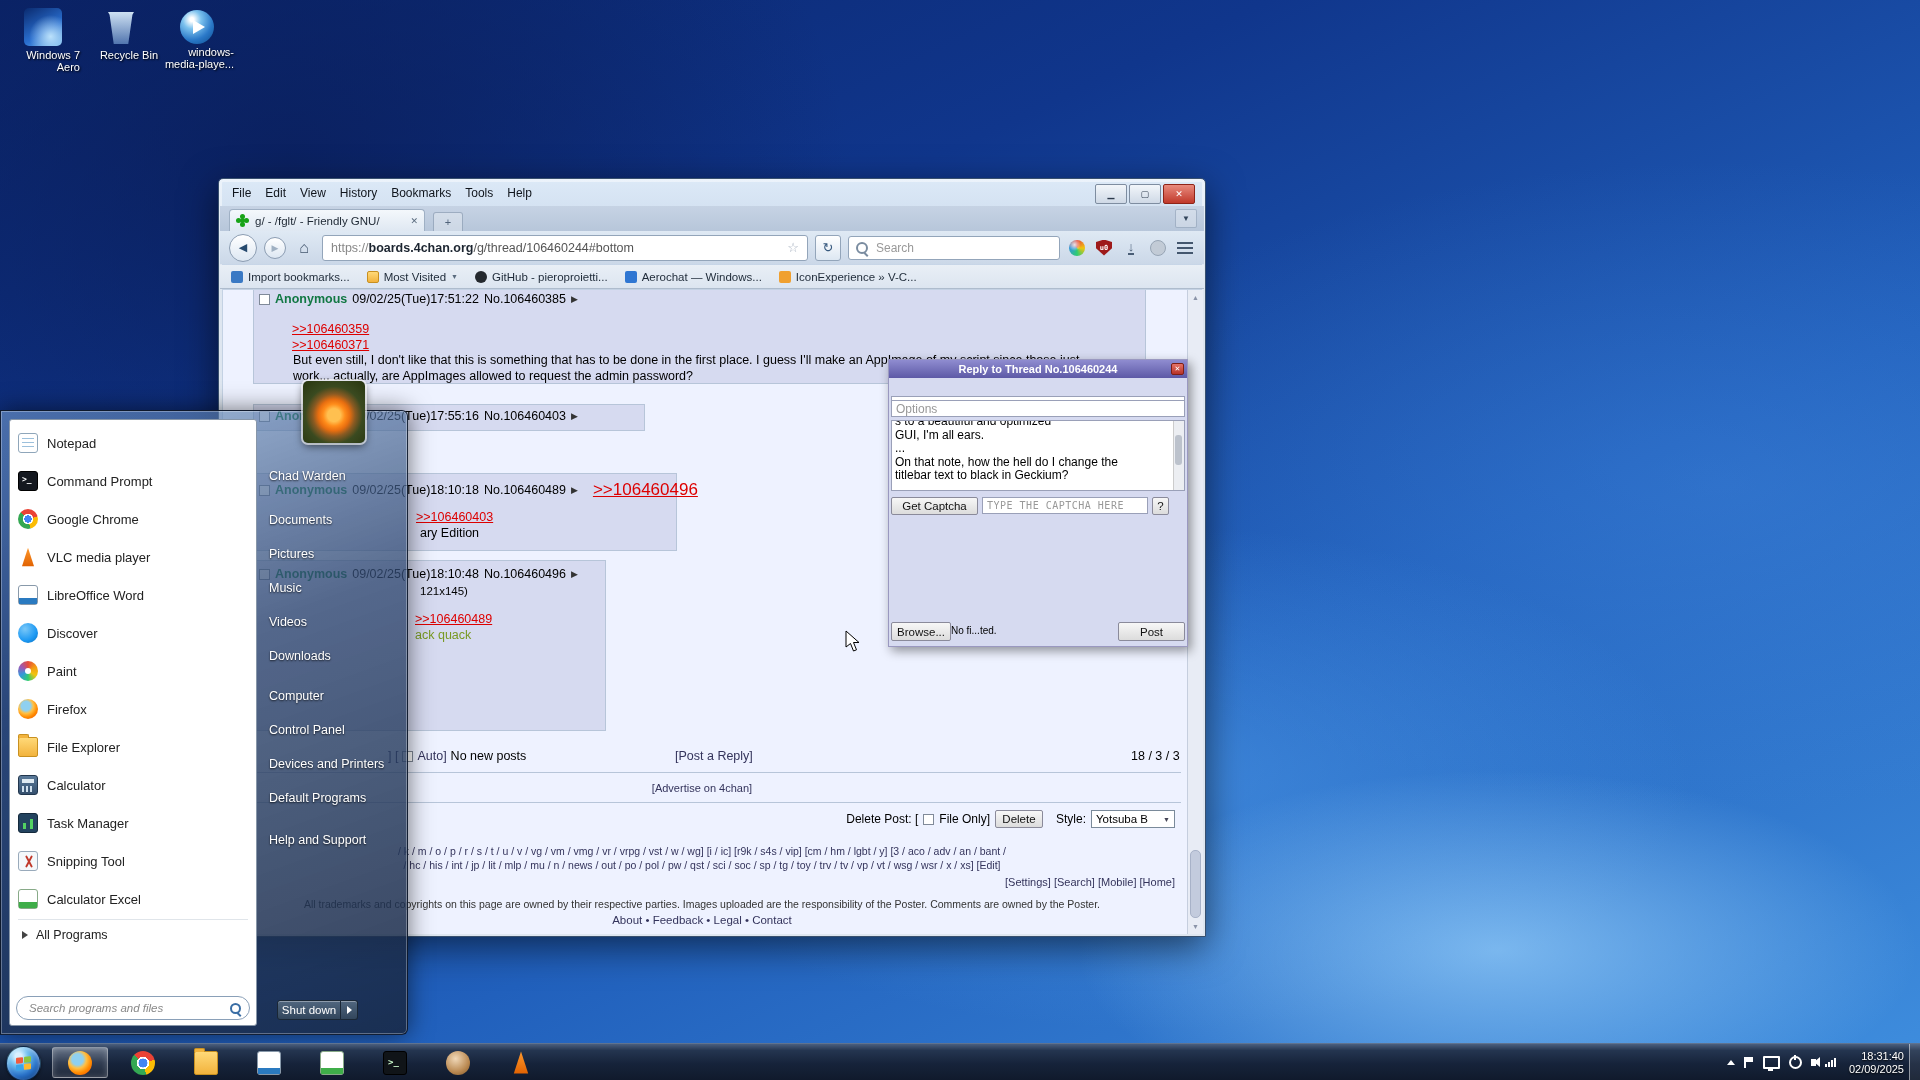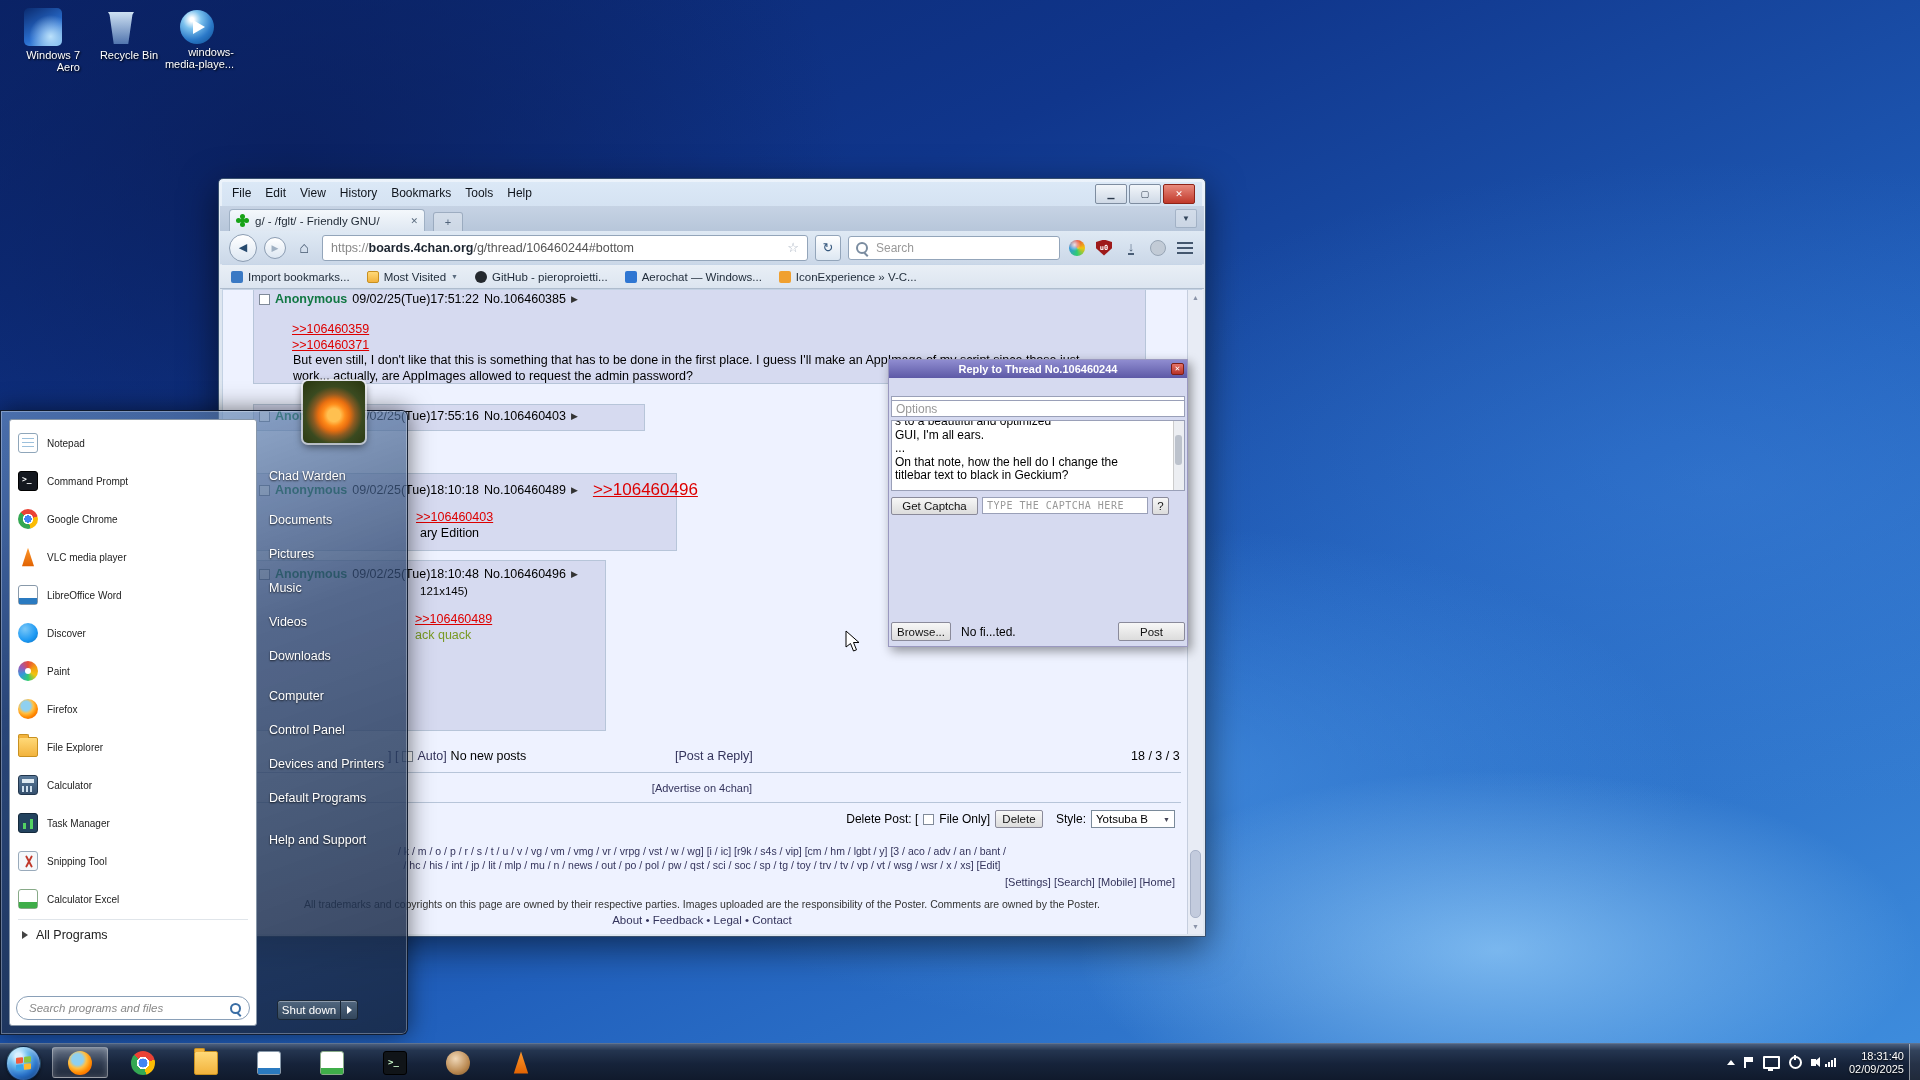--- a/index.html
+++ b/index.html
@@ -187,21 +187,21 @@
       letter-spacing:.5px;color:#a0a0a0}
   .capinput::placeholder{color:#a0a0a0}
   
   .startmenu{position:absolute;left:0;top:410px;width:408px;height:625px;z-index:50;box-sizing:border-box;
       background:linear-gradient(160deg,rgba(115,155,205,.6),rgba(48,72,112,.78) 40%,rgba(24,40,68,.88));
       border:1px solid rgba(12,22,40,.9);border-radius:0 6px 6px 0;
       box-shadow:0 0 24px rgba(0,0,0,.55), inset 0 0 0 1px rgba(255,255,255,.3)}
   .smleft{position:absolute;left:8px;top:8px;width:248px;bottom:8px;background:#fff;
       border:1px solid #8796a8;border-radius:3px;box-sizing:border-box}
   .smlist{position:absolute;top:4px;left:0;right:0}
-  .smi{height:38px;display:flex;align-items:center;gap:9px;padding-left:8px;font-size:10px;color:#222}
+  .smi{height:38px;display:flex;align-items:center;gap:9px;padding-left:8px;font-size:13px;color:#222}
   .smsep{height:1px;background:#e0e5ea;margin:1px 8px}
   .smallprog{height:28px;display:flex;align-items:center;gap:8px;padding-left:12px;font-size:12.5px;color:#222}
   .aparrow{width:0;height:0;border-left:6px solid #444;border-top:4px solid transparent;
       border-bottom:4px solid transparent}
   .smsearch{position:absolute;left:6px;right:6px;bottom:5px;height:24px;border:1px solid #8aa0b8;
       border-radius:12px;background:#fff;display:flex;align-items:center;padding:0 8px 0 10px;box-sizing:border-box}
   .smsearch input{border:none;outline:none;flex:1;font-size:11.5px;font-style:italic;
       font-family:"Liberation Sans",sans-serif;min-width:0}
   .smsearch input::placeholder{color:#888}
   .smmag{width:7px;height:7px;border:2px solid #3a6ea5;border-radius:50%;position:relative;flex:none}
@@ -456,21 +456,21 @@
           <div>titlebar text to black in Geckium?</div>
         </div>
         <div class="qrtasb">
           <div class="qrtathumb"></div>
         </div>
       </div>
       <div class="btn" style="position:absolute;left:2px;top:137px;width:87px;height:18px">Get Captcha</div>
       <input class="capinput" style="top: 137px; left: 93px; width: 166px;" placeholder="TYPE THE CAPTCHA HERE">
       <div class="btn" style="position:absolute;left:263px;top:137px;width:17px;height:18px">?</div>
       <div class="btn" style="position:absolute;left:2px;top:262px;width:60px;height:19px">Browse...</div>
-      <span style="position:absolute;left:72px;top:265px;font-size:12px">No fi...ted.</span>
+      <span style="position:absolute;left:62px;top:265px;font-size:10px">No fi...ted.</span>
       <div class="btn" style="position:absolute;left:229px;top:262px;width:67px;height:19px">Post</div>
     </div>
 
     <div class="pagescroll">
       <span class="sarr" style="top:0">▲</span>
       <span class="sarr" style="bottom:0">▼</span>
       <div class="sthumb"></div>
     </div>
   </div>
 </div>

